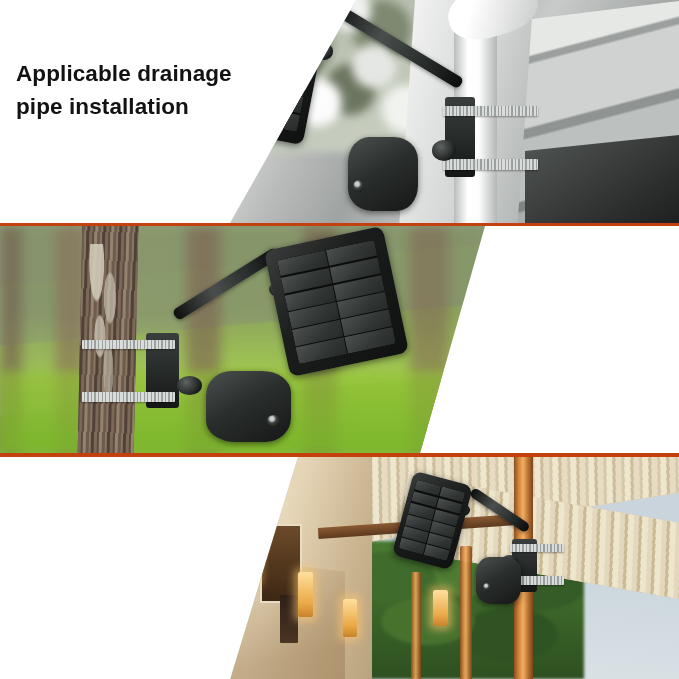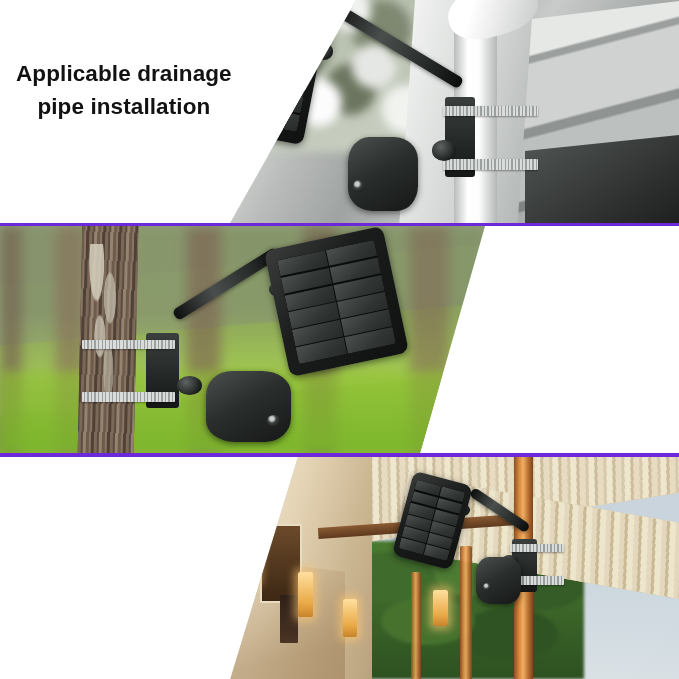--- a/index.html
+++ b/index.html
@@ -8,23 +8,22 @@
     padding: 0;
     background: #ffffff;
   }
   body {
     font-family: "Liberation Sans", sans-serif;
   }
   #page {
     position: relative;
     width: 679px;
     height: 679px;
-    background: #6d28d9;
+    background: #c2410c;
     overflow: hidden;
-    text-align: center;
   }
 
   .panel {
     position: absolute;
     left: 0;
     width: 679px;
     background: #ffffff;
     overflow: hidden;
   }
   #panel-1 { top: 0px;   height: 223px; }

